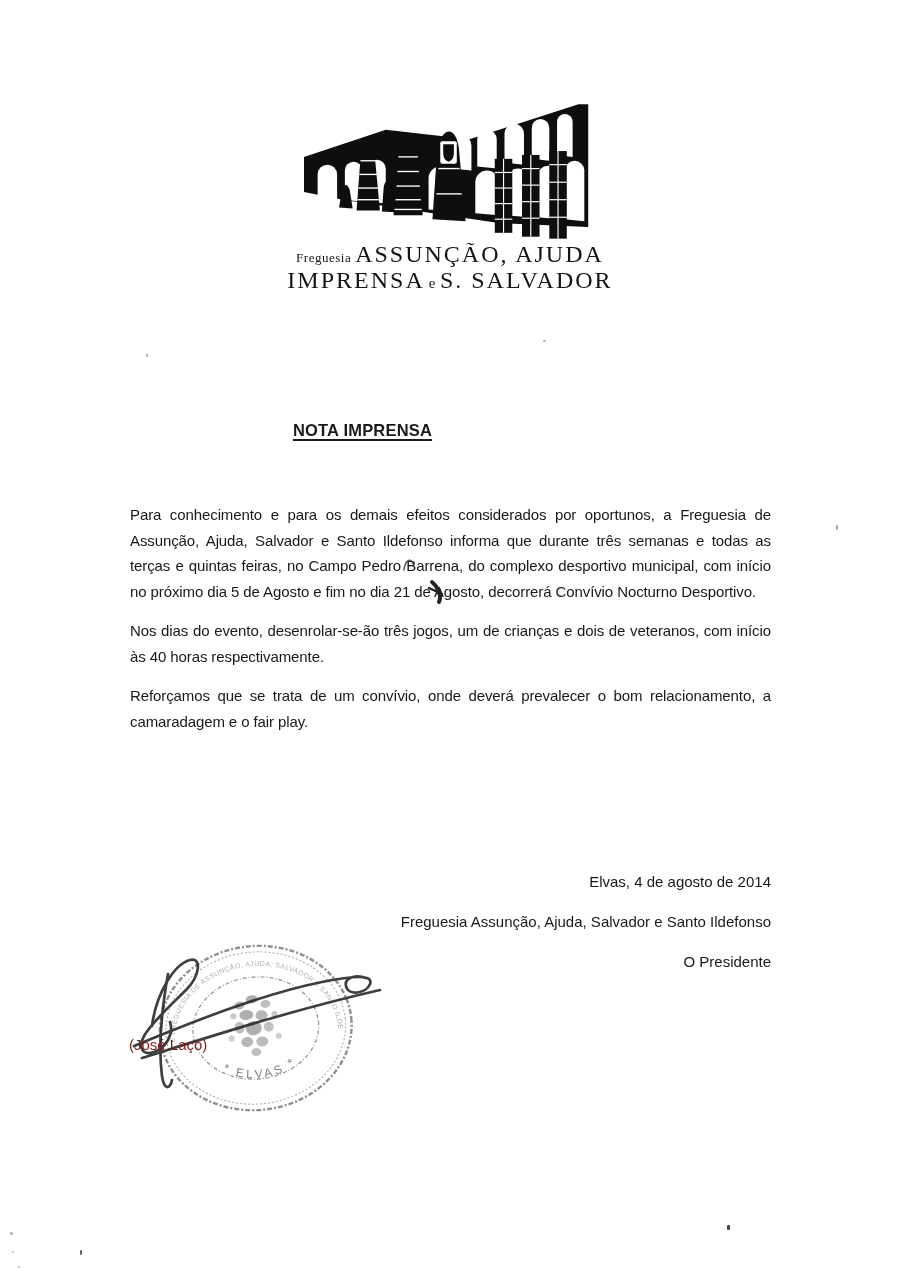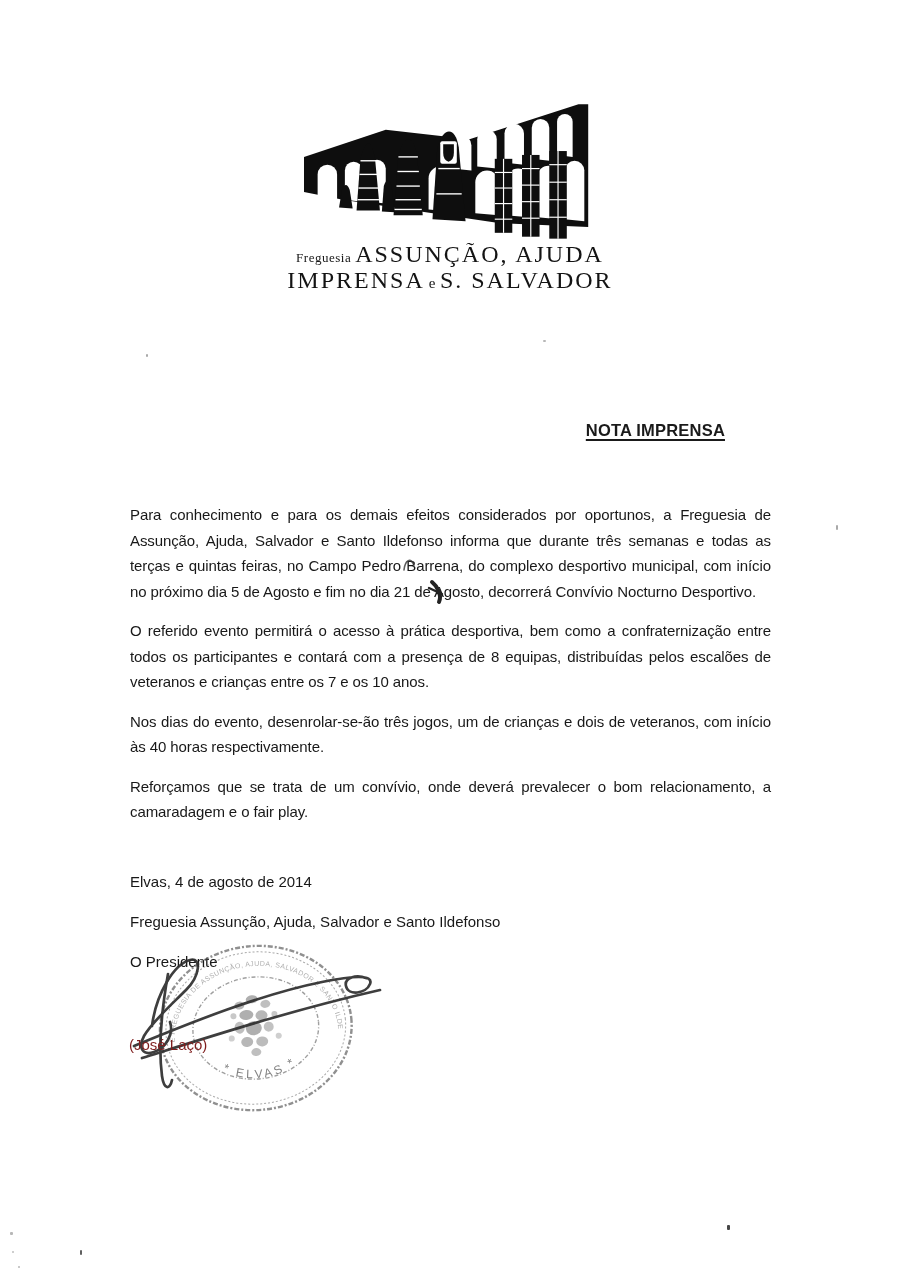--- a/index.html
+++ b/index.html
@@ -11,29 +11,29 @@
   }
   
   .logo-wrap { position:absolute; left:285px; top:100px; width:330px; text-align:center; }
   .logo-wrap svg { display:block; margin:0 auto; }
   .logo-caption { position:absolute; left:265px; top:243px; width:370px; text-align:center;
     font-family:"Liberation Serif", serif; color:#141414; line-height:23px; }
   .cap-prefix { font-size:13px; letter-spacing:0.5px; }
   .cap-caps { font-size:24px; letter-spacing:2px; }
   .cap-sep { font-size:15px; letter-spacing:0.5px; }
   
-  .doc-title { position:absolute; left:0; top:421px; width:725px; text-align:right;
+  .doc-title { position:absolute; left:0; top:421px; width:725px; text-align:center;
     font-size:16.5px; font-weight:bold; letter-spacing:0.2px;
     text-decoration:underline; text-decoration-thickness:2px; text-underline-offset:3px; }
   
   .body-text { position:absolute; left:130px; top:494px; width:641px;
     font-size:15px; line-height:25.5px; letter-spacing:-0.1px; color:#181818;margin-top:8px; }
   .body-text p { text-align:justify; text-align-last:left; margin:0 0 14px 0; }
   .closing { position:absolute; left:130px; top:869px; width:641px;
-    font-size:15px; line-height:25px; color:#181818; }
+    font-size:15px; line-height:25px; color:#181818;text-align:right; }
   .closing div { margin-bottom:15px; }
   .signer-name { position:absolute; left:129px; top:1036px; font-size:15px; color:#7f1d1d; z-index:6; }
   .signer-title-row { margin-bottom:0; }
   
   .sig-overlay { position:absolute; left:112px; top:938px; z-index:5; }
   .stamp-overlay { position:absolute; left:156px; top:942px; z-index:4; transform:rotate(-6deg); opacity:0.88; }
   .inkmark-overlay { position:absolute; left:394px; top:554px; z-index:3; }
   .speck { position:absolute; background:#6f6f6f; border-radius:1px; }
 </style>
 </head>
@@ -124,21 +124,20 @@
       <span class="cap-caps">IMPRENSA</span>
       <span class="cap-sep">e</span>
       <span class="cap-caps">S. SALVADOR</span>
     </div>
   </div>
 
   <div class="doc-title">NOTA IMPRENSA</div>
 
   <div class="body-text">
     <p>Para conhecimento e para os demais efeitos considerados por oportunos, a Freguesia de Assunção, Ajuda, Salvador e Santo Ildefonso informa que durante três semanas e todas as terças e quintas feiras, no Campo Pedro Barrena, do complexo desportivo municipal, com início no próximo dia 5 de Agosto e fim no dia 21 de Agosto, decorrerá Convívio Nocturno Desportivo.</p>
-    <p>O referido evento permitirá o acesso à prática desportiva, bem como a confraternização entre todos os participantes e contará com a presença de 8 equipas, distribuídas pelos escalões de veteranos e crianças entre os 7 e os 10 anos.</p>
     <p>Nos dias do evento, desenrolar-se-ão três jogos, um de crianças e dois de veteranos, com início às 40 horas respectivamente.</p>
     <p>Reforçamos que se trata de um convívio, onde deverá prevalecer o bom relacionamento, a camaradagem e o fair play.</p>
   </div>
 
   <div class="closing">
     <div>Elvas, 4 de agosto de 2014</div>
     <div>Freguesia Assunção, Ajuda, Salvador e Santo Ildefonso</div>
     <div class="signer-title-row">O Presidente</div>
   </div>
   <div class="signer-name">(José Laço)</div>

